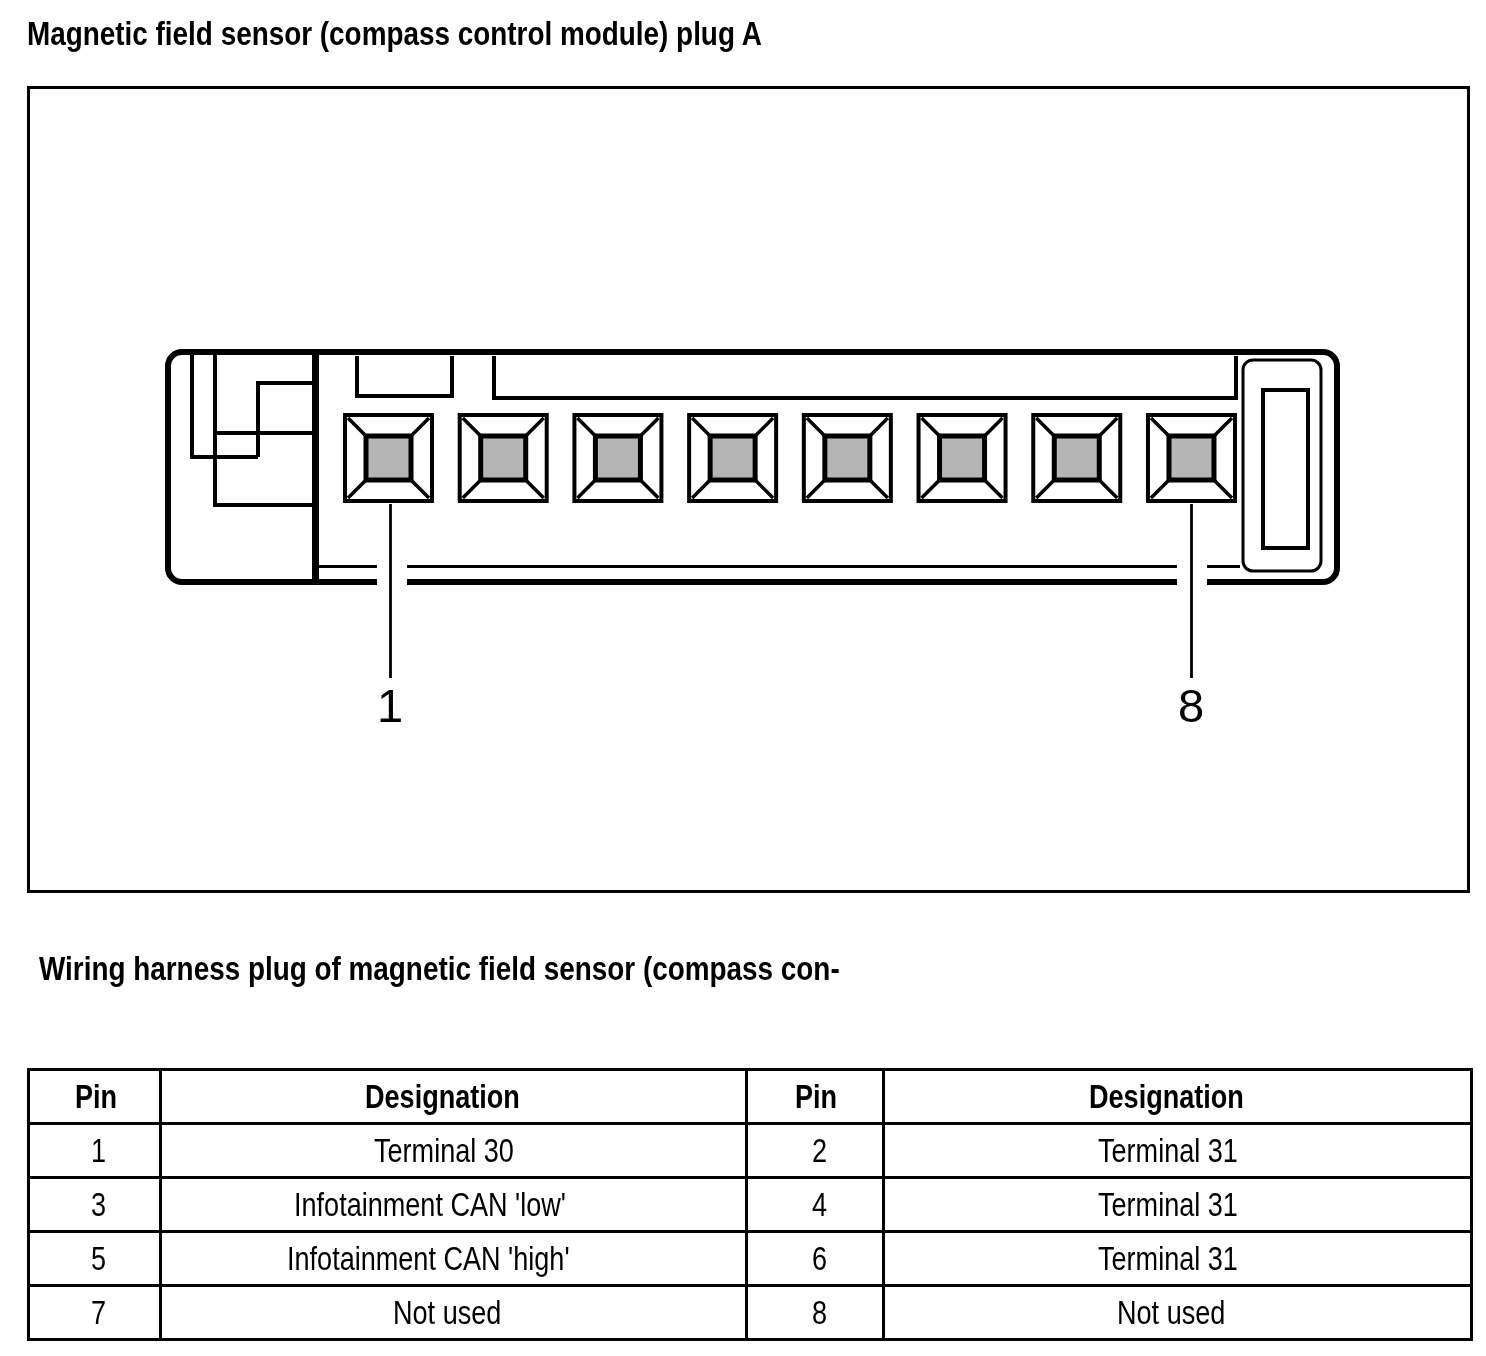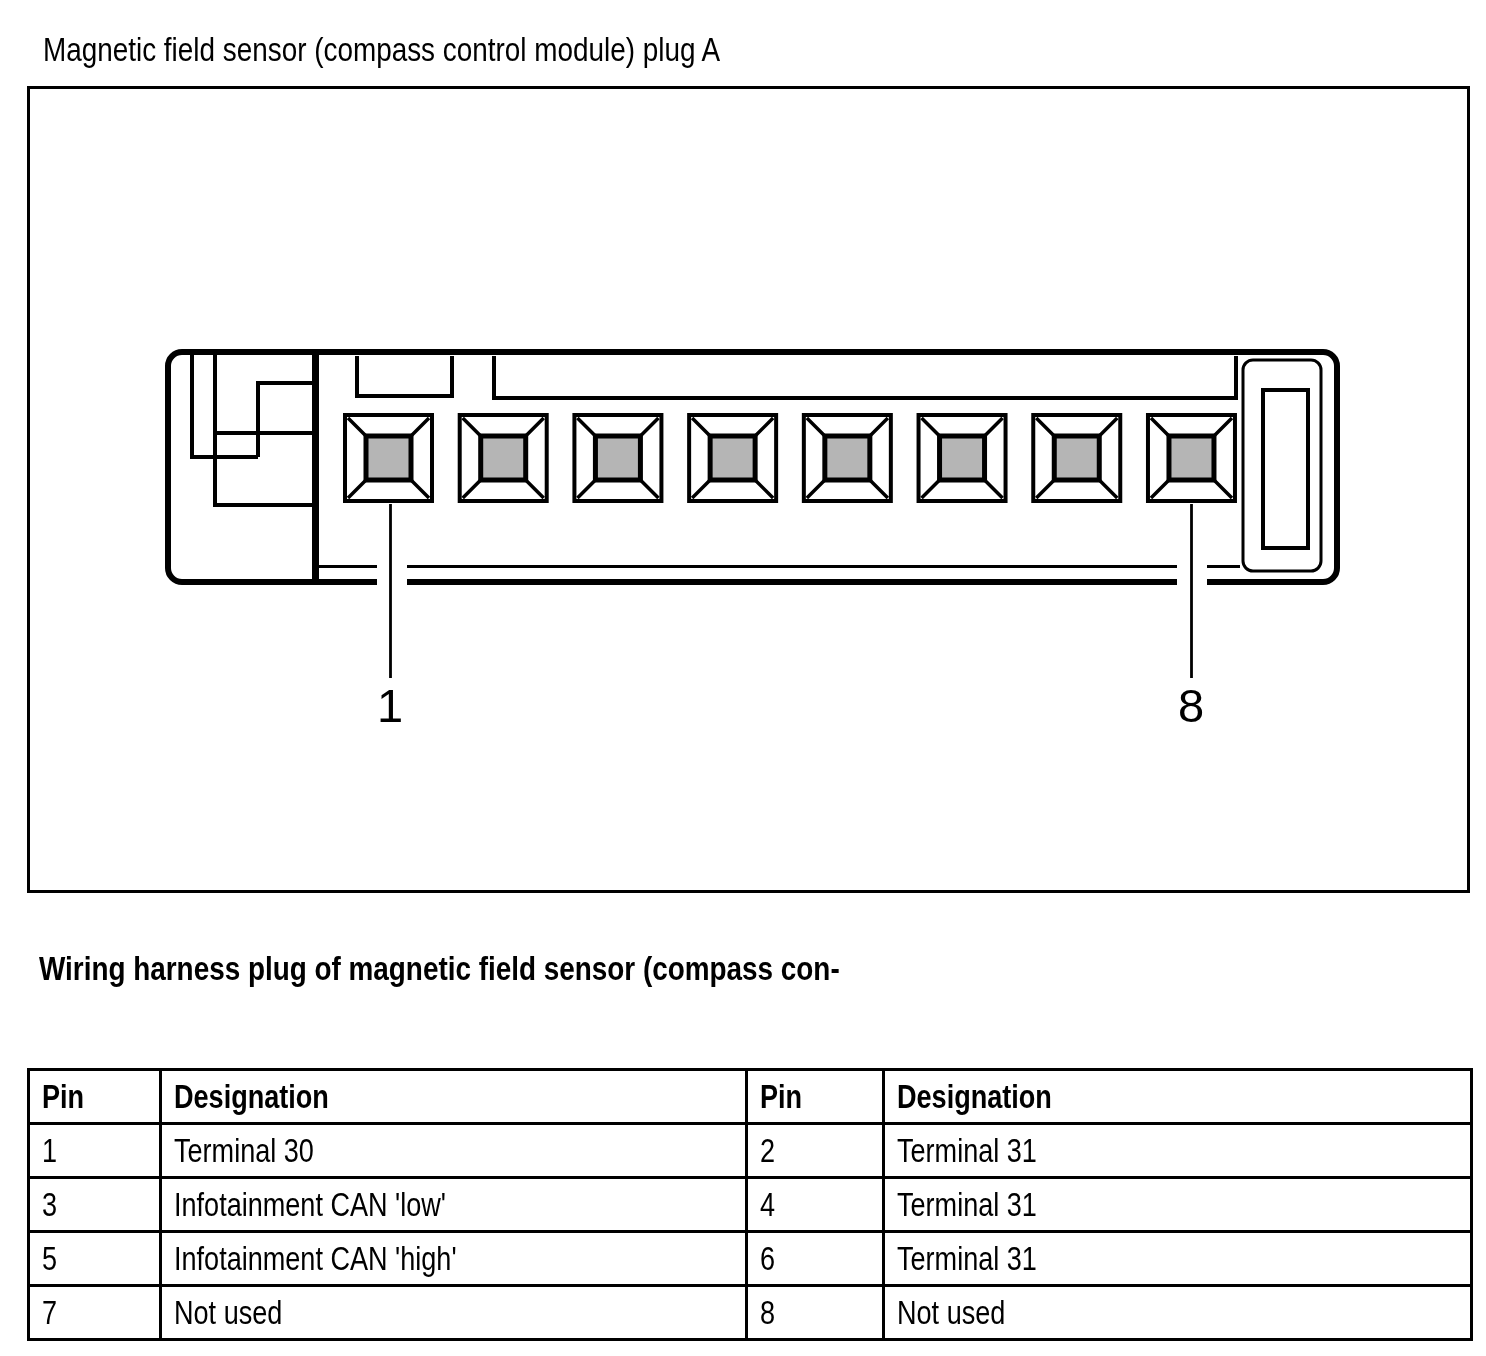--- a/index.html
+++ b/index.html
@@ -11,22 +11,22 @@
     overflow:hidden;
   }
   .cond{
     display:inline-block;
     transform:scaleX(0.82);
     transform-origin:0 50%;
     white-space:nowrap;
   }
   .page-title{
     position:absolute;left:27px;top:9px;
-    font-size:34px;font-weight:normal;line-height:48px;
-    margin:16px;
+    font-size:34px;font-weight:bold;line-height:48px;
+    margin:0;
   }
   .figure-box{
     position:absolute;left:27px;top:86px;
     width:1443px;height:807px;
     border:3px solid #000;
     box-sizing:border-box;
     background:#fff;
   }
   .figure-box svg{position:absolute;left:0;top:0;width:100%;height:100%;}
   .subtitle{
@@ -39,21 +39,21 @@
     width:1443px;
     border-collapse:collapse;
     table-layout:fixed;
     font-size:33px;
   }
   table.pin-table th,table.pin-table td{
     border:3px solid #000;
     height:54px;
     box-sizing:border-box;
     padding:0 0 0 12px;
-    text-align:left;
+    text-align:center;
     vertical-align:middle;
     font-weight:normal;
     overflow:hidden;
   }
   table.pin-table th{font-weight:bold;}
   col.col-pin-a{width:132px;}
   col.col-des-a{width:586px;}
   col.col-pin-b{width:137px;}
   col.col-des-b{width:588px;}
   .diag-label{font-size:47px;font-family:"Liberation Sans",sans-serif;}

